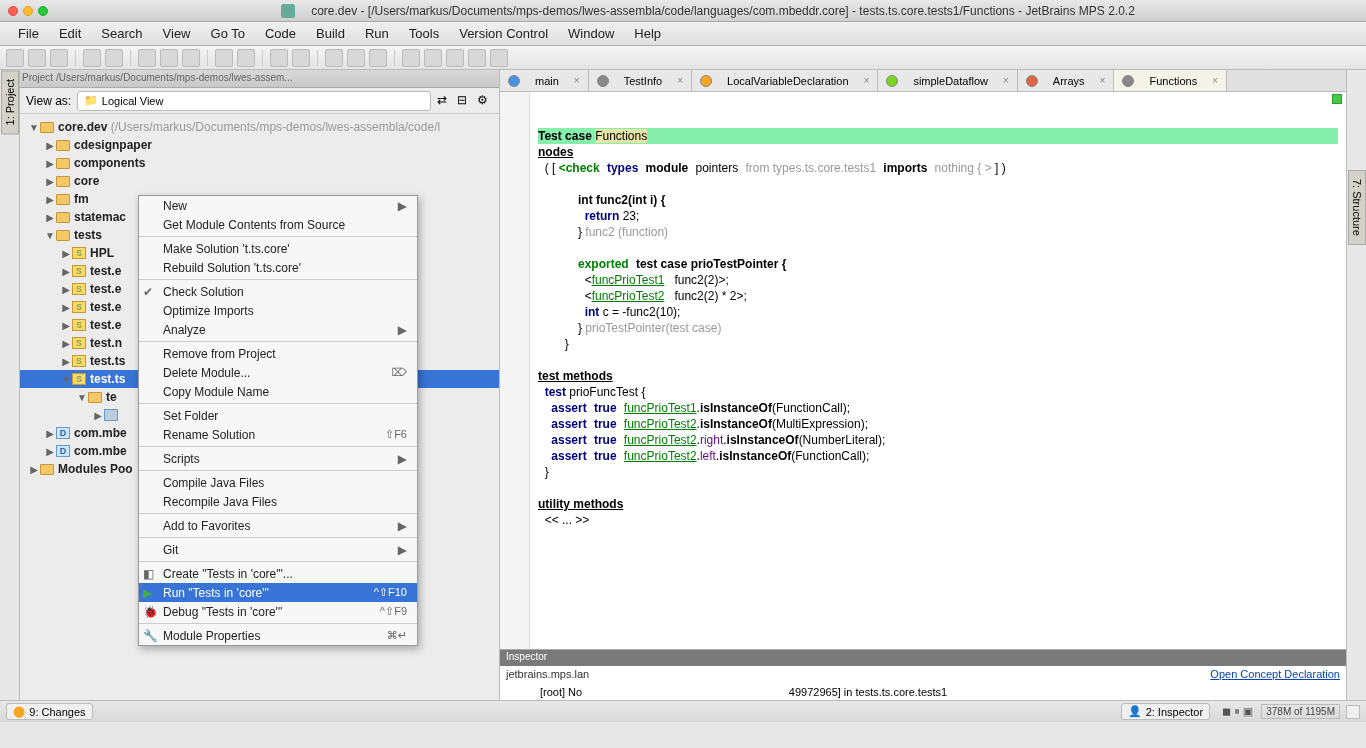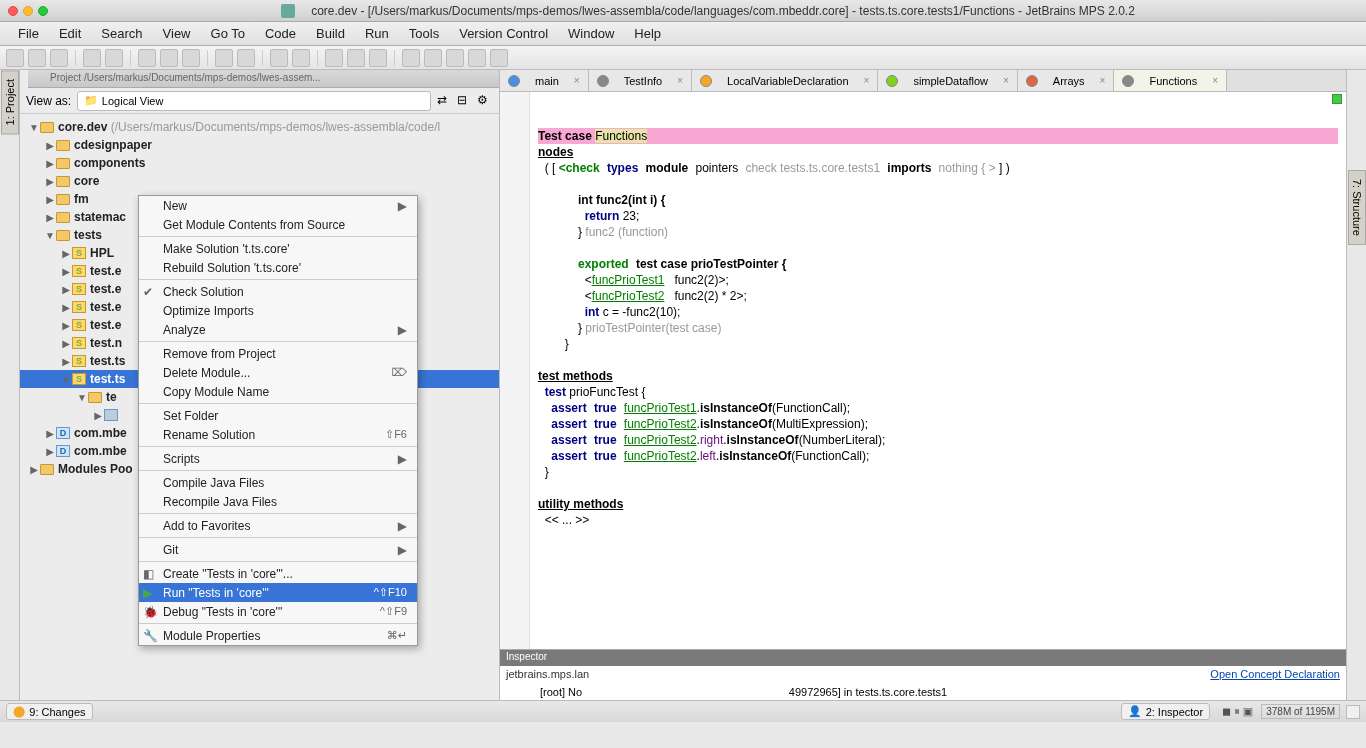--- a/index.html
+++ b/index.html
@@ -25,21 +25,21 @@
 .tb-sep { width: 1px; height: 16px; background: #ccc; margin: 0 3px; }
 
 
 .main { display: flex; height: 630px; }
 
 
 .left-vert { width: 20px; background: #e8e8e8; border-right: 1px solid #bbb; display: flex; flex-direction: column; align-items: center; }
 .vert-tab { writing-mode: vertical-rl; transform: rotate(180deg); padding: 8px 2px; font-size: 11px; background: #d4d2c8; border: 1px solid #aaa; }
 
 .project-panel { width: 480px; background: #ececec; border-right: 1px solid #bbb; display: flex; flex-direction: column; }
-.panel-header { height: 18px; background: linear-gradient(#d8d8d8, #c8c8c8); font-size: 10px; color: #666; padding: 2px 22px; overflow: hidden; white-space: nowrap; border-bottom: 1px solid #aaa; margin-left: 8px; }
+.panel-header { height: 18px; background: linear-gradient(#d8d8d8, #c8c8c8); font-size: 10px; color: #666; padding: 2px 2px; overflow: hidden; white-space: nowrap; border-bottom: 1px solid #aaa; }
 .view-row { height: 26px; display: flex; align-items: center; padding: 0 6px; gap: 6px; border-bottom: 1px solid #ccc; }
 .view-select { flex: 1; height: 20px; background: #fff; border: 1px solid #bbb; border-radius: 3px; font-size: 11px; display: flex; align-items: center; padding: 0 6px; gap: 4px; }
 .view-icons { display: flex; gap: 4px; }
 .view-icons .tb-btn { width: 16px; height: 16px; border: none; background: transparent; }
 
 .tree { flex: 1; overflow: auto; padding: 4px 0; background: #ececec; }
 .tree-row { display: flex; align-items: center; height: 18px; font-size: 12px; color: #222; cursor: default; }
 .tree-row .indent { display: inline-block; }
 .arrow { width: 12px; text-align: center; color: #666; font-size: 10px; }
 .folder-icon { width: 14px; height: 11px; background: #f5c867; border: 1px solid #c89830; border-radius: 1px; margin-right: 4px; }
@@ -61,21 +61,21 @@
 
 .editor-area { flex: 1; display: flex; flex-direction: column; background: #fff; }
 .tabs { height: 22px; display: flex; background: #e0e0e0; border-bottom: 1px solid #bbb; }
 .tab { display: flex; align-items: center; padding: 0 8px; gap: 15px; font-size: 11px; border-right: 1px solid #bbb; background: #e8e8e8; }
 .tab.active { background: #f4f3e7; }
 .tab-icon { width: 12px; height: 12px; border-radius: 50%; border: 1px solid #888; }
 .tab-close { color: #888; font-size: 10px; }
 .editor { flex: 1; display: flex; }
 .gutter { width: 30px; background: #f4f4f4; border-right: 1px solid #ddd; }
 .code { flex: 1; font-family: Menlo, monospace; font-size: 12px; line-height: 16px; padding: 4px 8px; white-space: pre; color: #000; position: relative; }
-.code .hl-title { background: #f9a8d4; display: inline-block; width: 100%; }
+.code .hl-title { background: #86efac; display: inline-block; width: 100%; }
 .code .kw { color: #000080; font-weight: bold; }
 .code .kw-green { color: #008000; font-weight: bold; }
 .code .underline { text-decoration: underline; font-weight: bold; }
 .code .gray { color: #999; }
 .code .link { color: #008000; text-decoration: underline; }
 .code .bold { font-weight: bold; }
 .code .brown { color: #660e7a; }
 .green-box { position: absolute; right: 4px; top: 2px; width: 10px; height: 10px; background: #4c4; border: 1px solid #393; }
 
 
@@ -327,21 +327,21 @@
           <span>Functions</span>
           <span class="tab-close">×</span>
         </div>
       </div>
     <div class="editor">
       <div class="gutter"></div>
       <div class="code">
 <span class="green-box"></span>
 <div class="hl-title"><span class="bold">Test case </span><span style="background:#e8e4a8">Functions</span></div>
 <span class="underline bold">nodes</span>
-<span>  ( [ </span><span class="kw-green">&lt;check</span> <span class="kw">types</span> <span class="bold">module</span> <span>pointers</span> <span class="gray">check tests.ts.core.tests1</span> <span class="bold">imports</span> <span class="gray">nothing { &gt;</span><span> ] )</span>
+<span>  ( [ </span><span class="kw-green">&lt;check</span> <span class="kw">types</span> <span class="bold">module</span> <span>pointers</span> <span class="gray">from types.ts.core.tests1</span> <span class="bold">imports</span> <span class="gray">nothing { &gt;</span><span> ] )</span>
 
 <span class="bold">            int func2(int i) {</span>
 <span>              </span><span class="kw">return</span><span> 23;</span>
 <span>            } </span><span class="gray">func2 (function)</span>
 
 <span>            </span><span class="kw-green">exported</span> <span class="bold">test case</span><span class="bold"> prioTestPointer {</span>
 <span>              &lt;</span><span class="link">funcPrioTest1</span><span>   func2(2)&gt;;</span>
 <span>              &lt;</span><span class="link">funcPrioTest2</span><span>   func2(2) * 2&gt;;</span>
 <span>              </span><span class="kw">int</span><span> c = -func2(10);</span>
 <span>            } </span><span class="gray">prioTestPointer(test case)</span>

